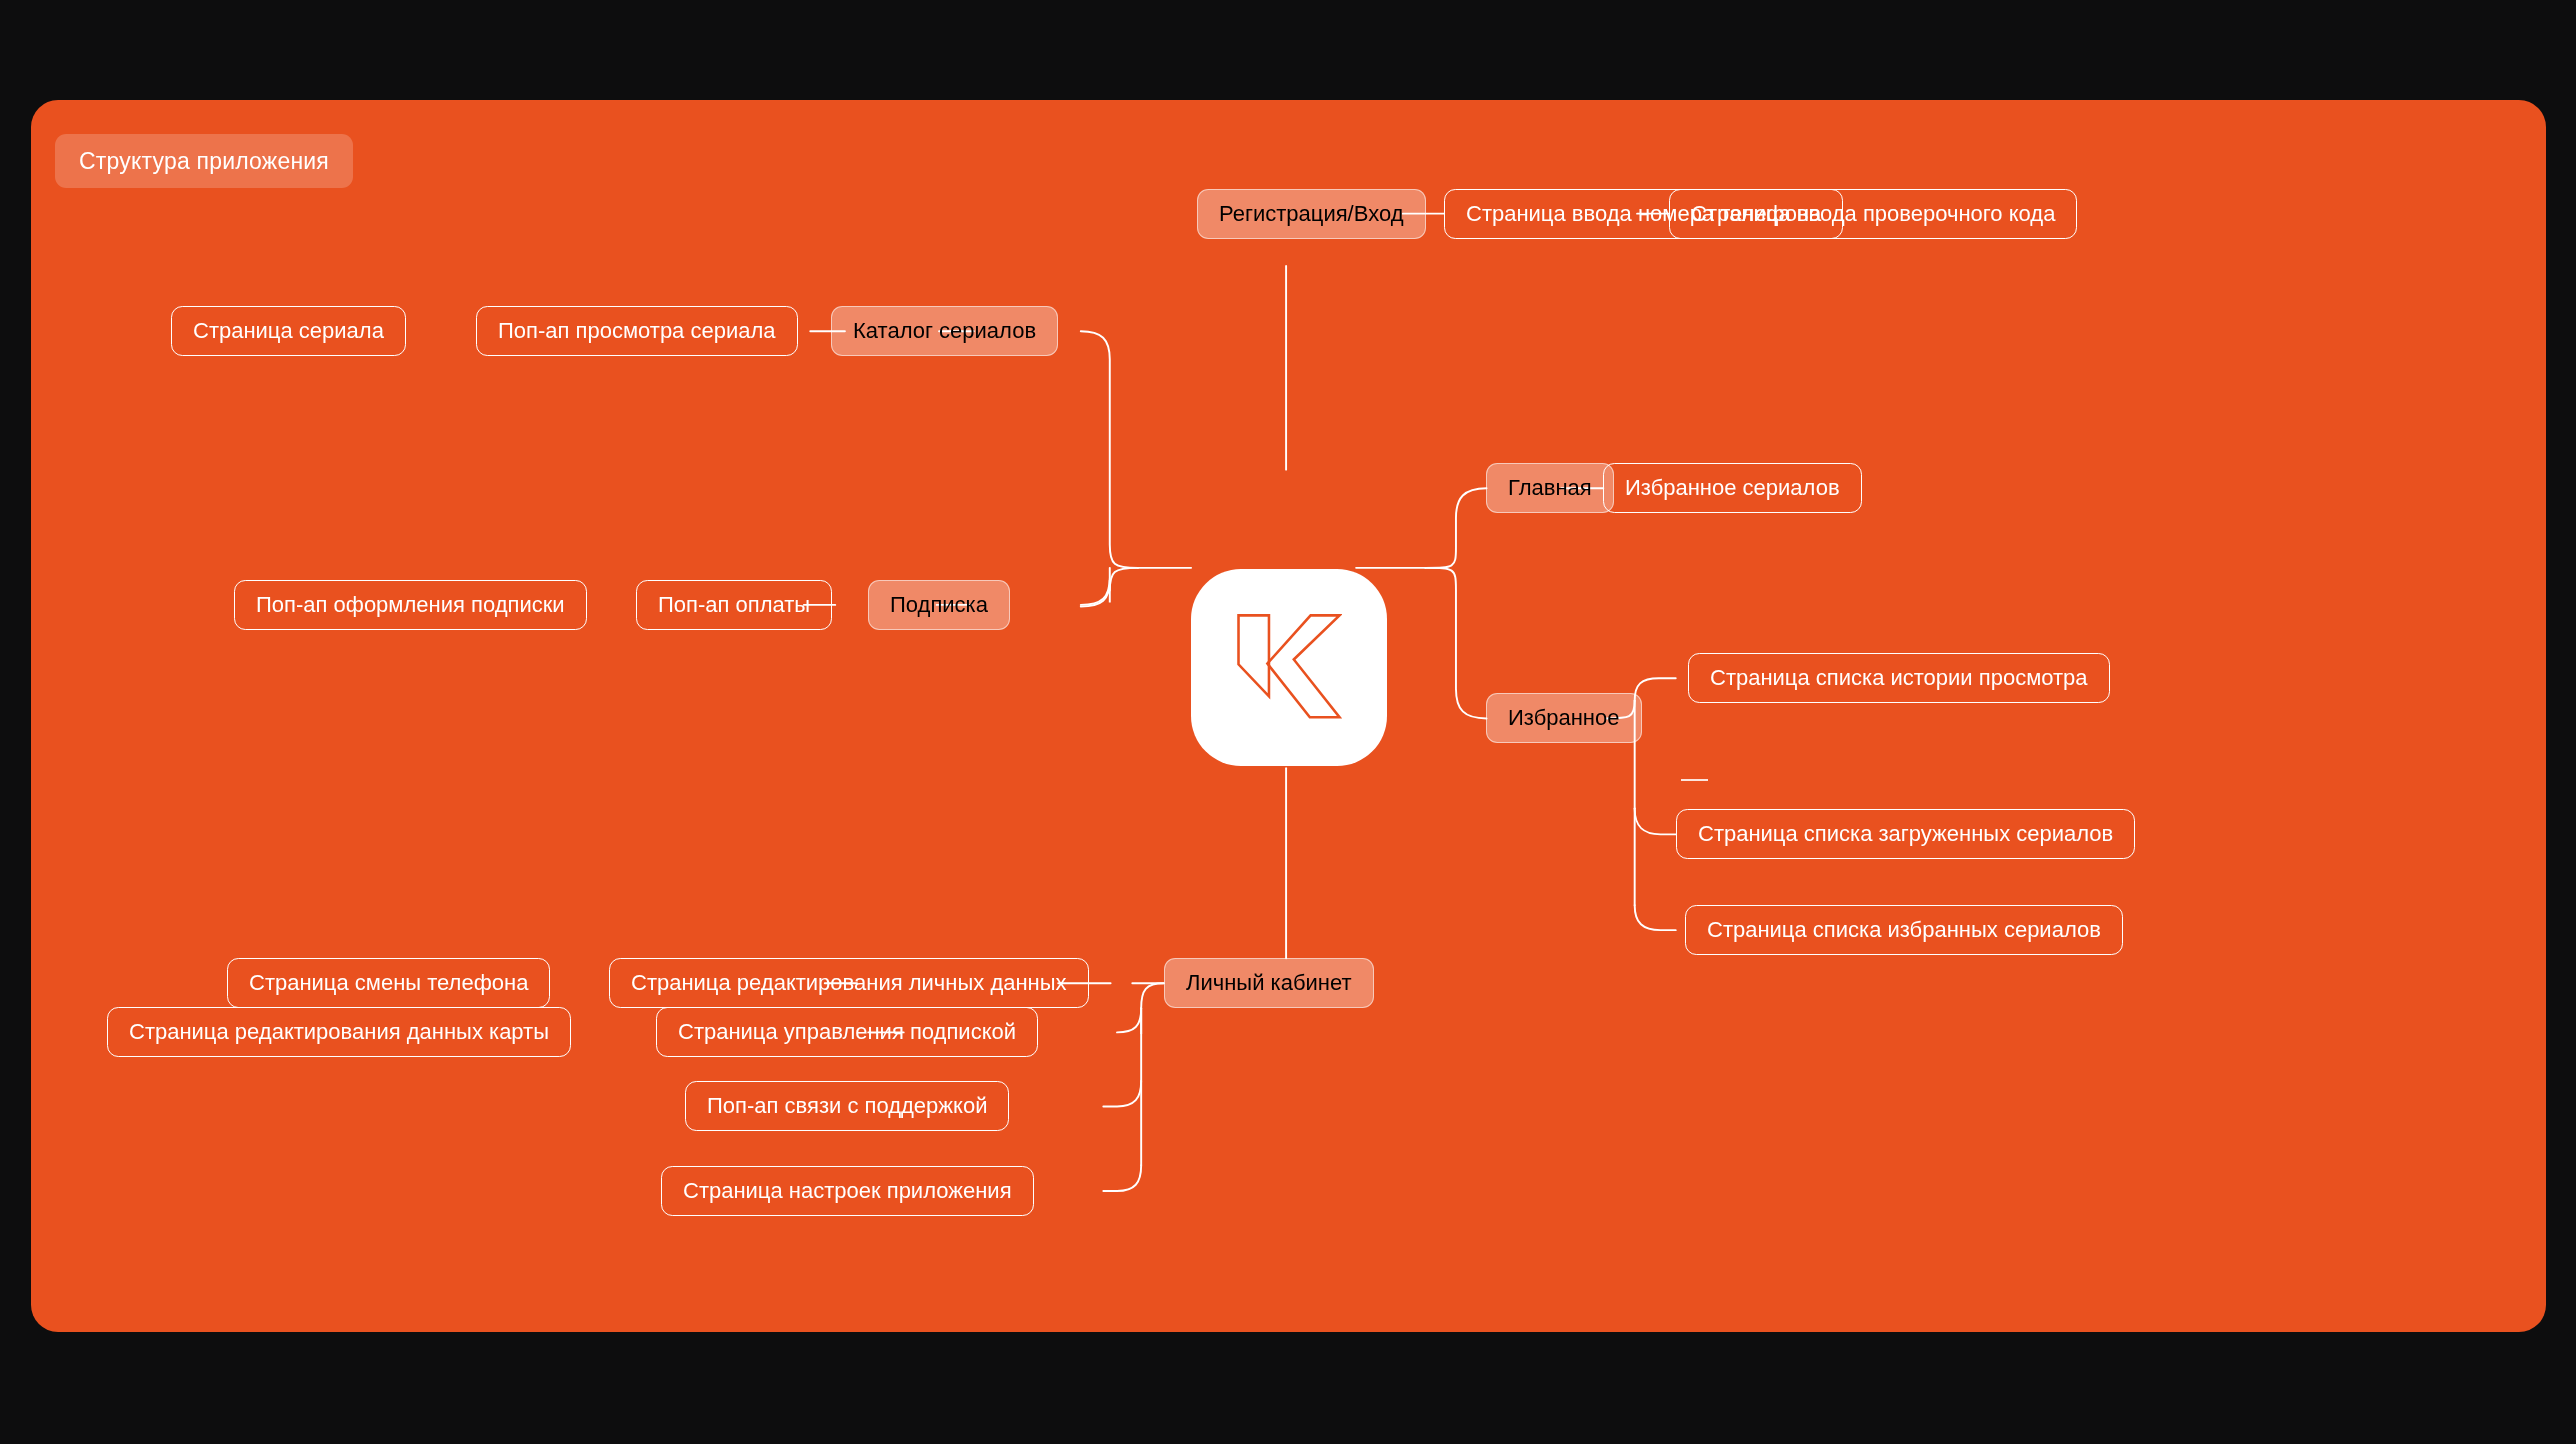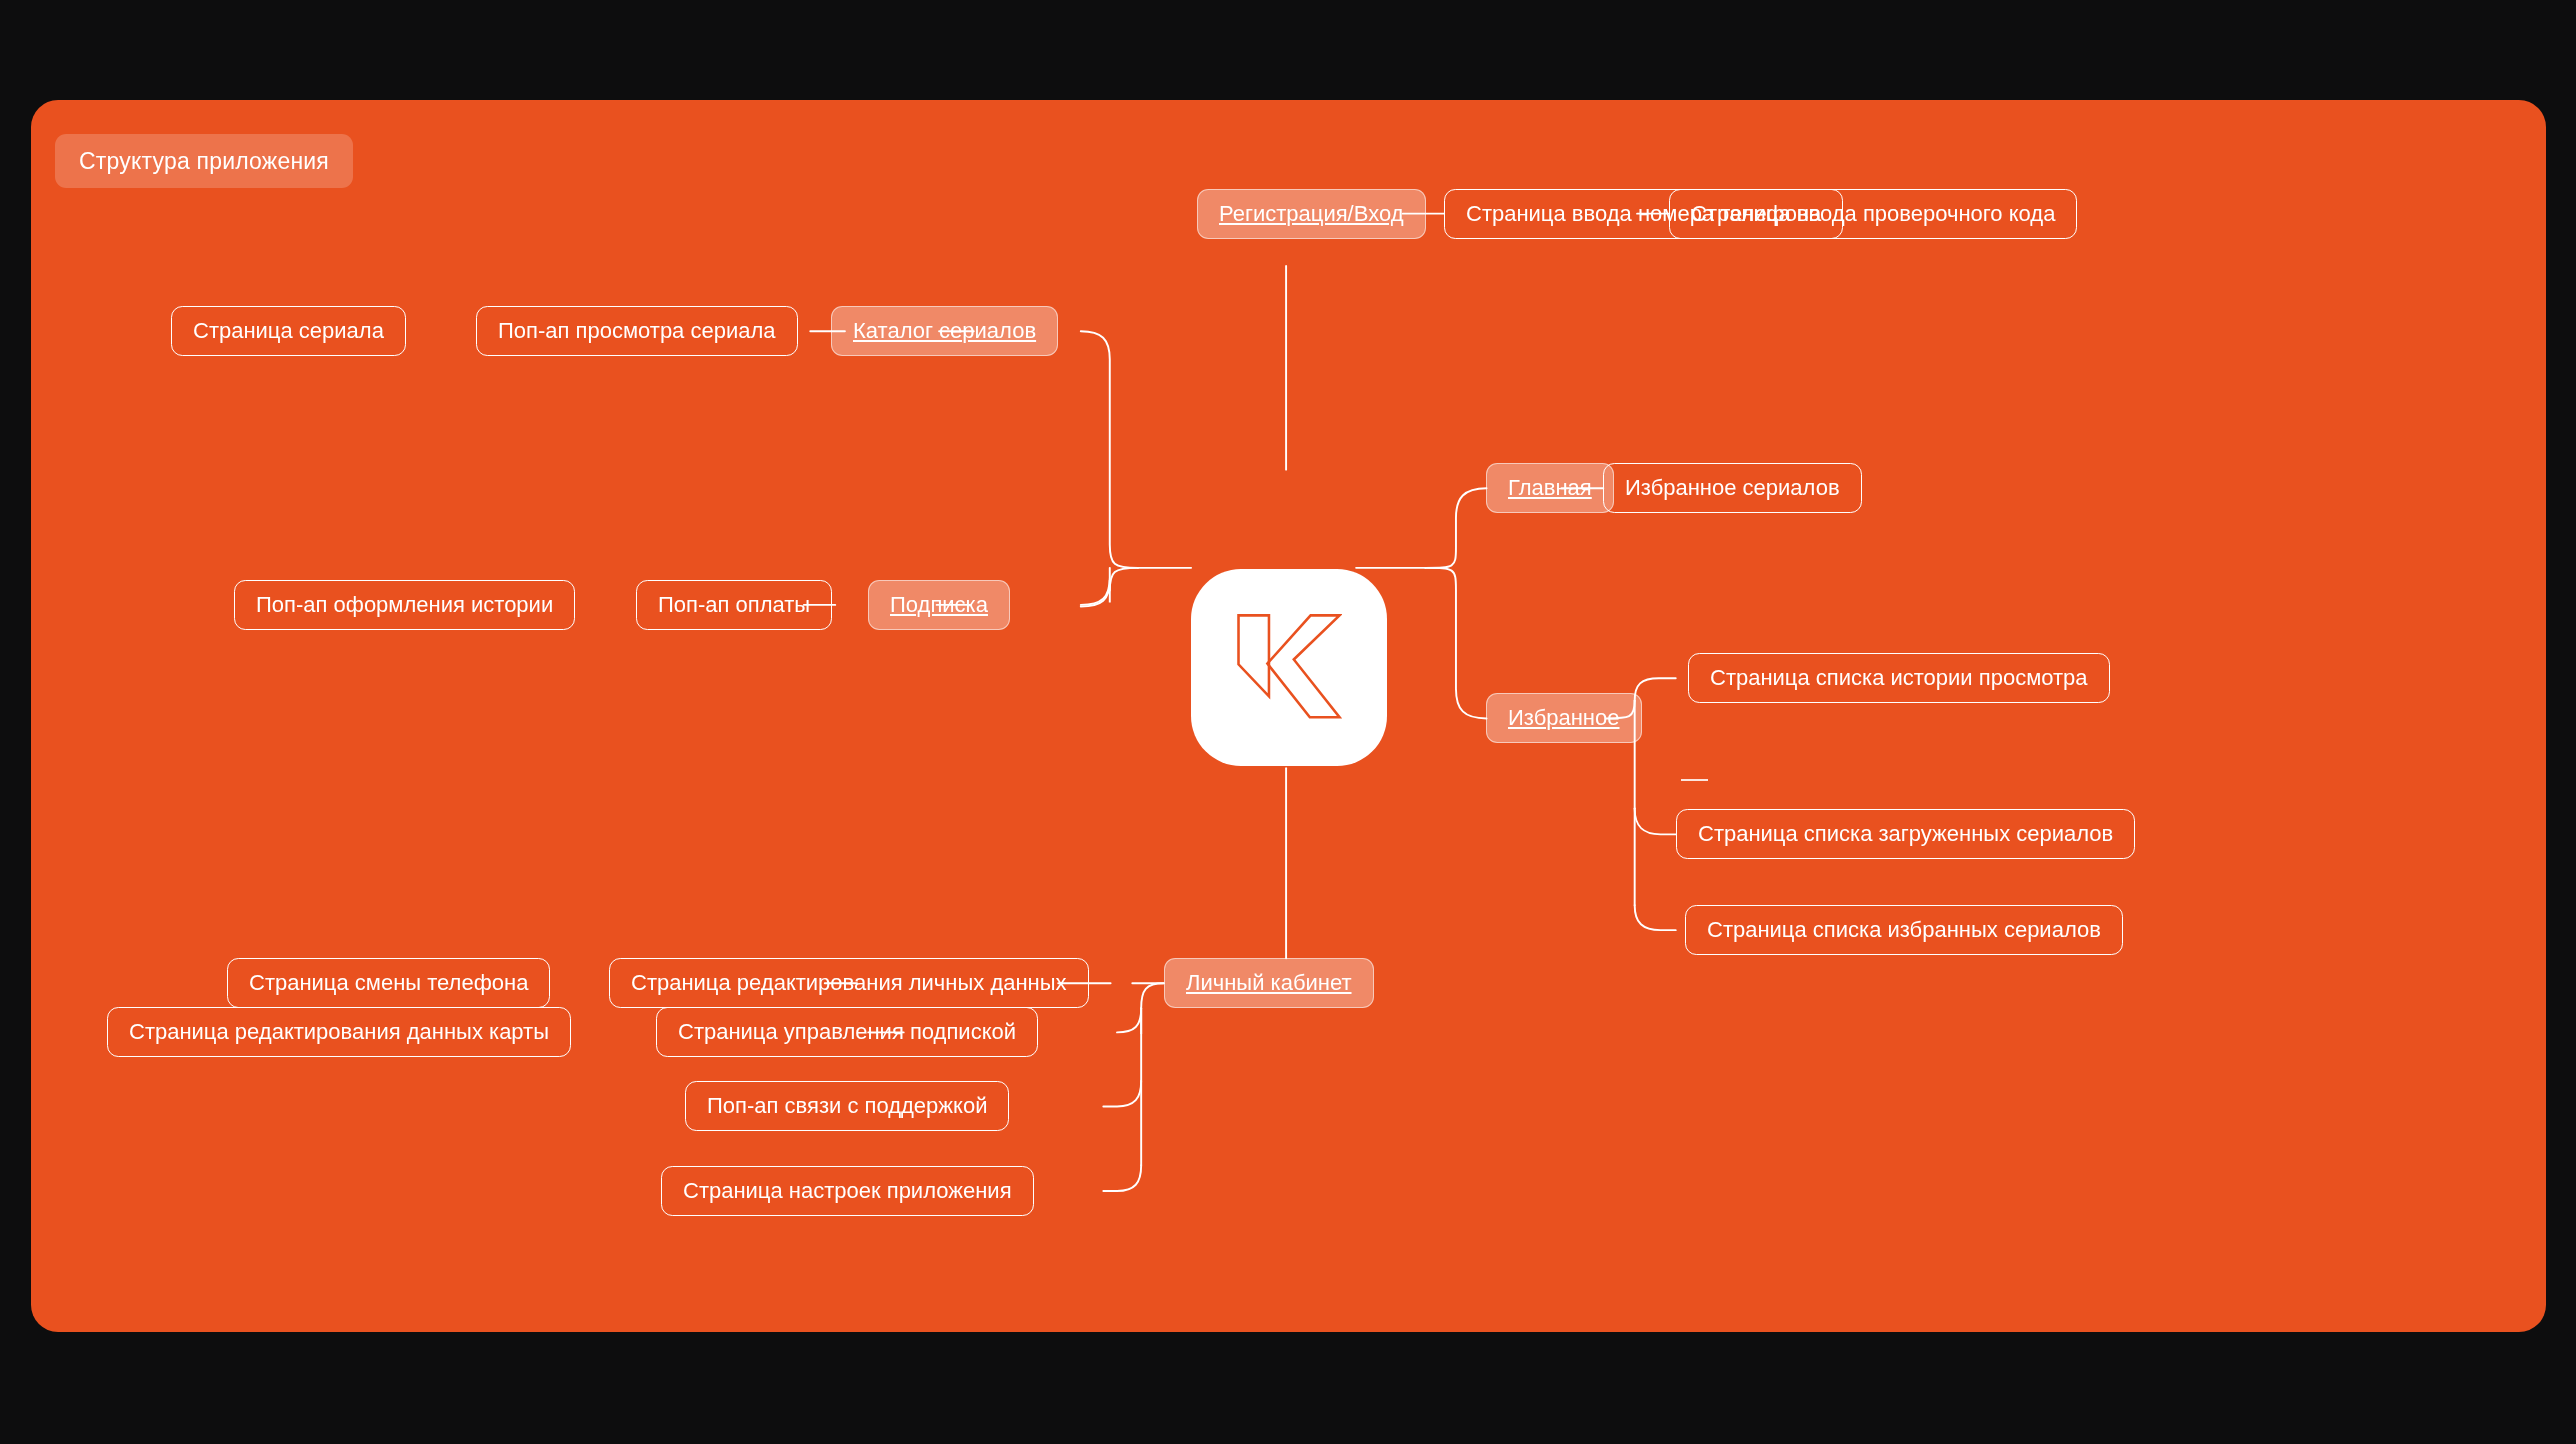--- a/index.html
+++ b/index.html
@@ -44,22 +44,21 @@
     padding:0 21px;
     transform:translateY(-50%);
   }
   .node.outline{
     background:transparent;
     border:1.6px solid #ffffff;
   }
   .node.filled{
     background:rgba(255,255,255,0.32);
     border:1.6px solid rgba(255,255,255,0.55);
-    color:#ffffff;
-    text-decoration:underline;
+    color:#000000;
   }
 
   
   #logo{
     position:absolute;
     left:1160px;top:469px;
     width:196px;height:197px;
     background:#ffffff;
     border-radius:50px;
     display:flex;align-items:center;justify-content:center;
@@ -141,21 +140,21 @@
   <div id="dash-mark"></div>
 
   <div class="node filled" style="left:1166px;top:114px;">Регистрация/Вход</div>
   <div class="node outline" style="left:1413px;top:114px;">Страница ввода номера телефона</div>
   <div class="node outline" style="left:1638px;top:114px;">Страница ввода проверочного кода</div>
 
   <div class="node outline" style="left:140px;top:231px;">Страница сериала</div>
   <div class="node outline" style="left:445px;top:231px;">Поп-ап просмотра сериала</div>
   <div class="node filled" style="left:800px;top:231px;">Каталог сериалов</div>
 
-  <div class="node outline" style="left:203px;top:505px;">Поп-ап оформления истории</div>
+  <div class="node outline" style="left:203px;top:505px;">Поп-ап оформления подписки</div>
   <div class="node outline" style="left:605px;top:505px;">Поп-ап оплаты</div>
   <div class="node filled" style="left:837px;top:505px;">Подписка</div>
 
   <div class="node filled" style="left:1455px;top:388px;">Главная</div>
   <div class="node outline" style="left:1572px;top:388px;">Избранное сериалов</div>
 
   <div class="node filled" style="left:1455px;top:618px;">Избранное</div>
   <div class="node outline" style="left:1657px;top:578px;">Страница списка истории просмотра</div>
   <div class="node outline" style="left:1645px;top:734px;">Страница списка загруженных сериалов</div>
   <div class="node outline" style="left:1645px;top:830px;margin-left:9px;">Страница списка избранных сериалов</div>

